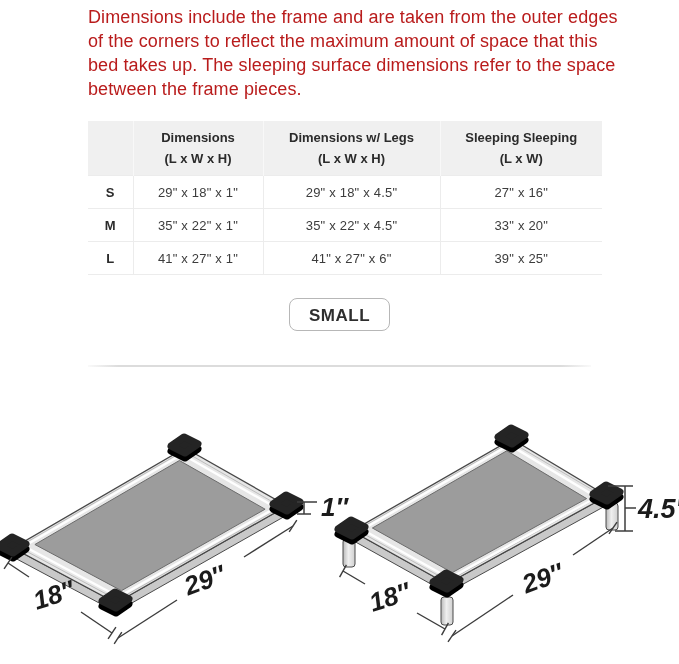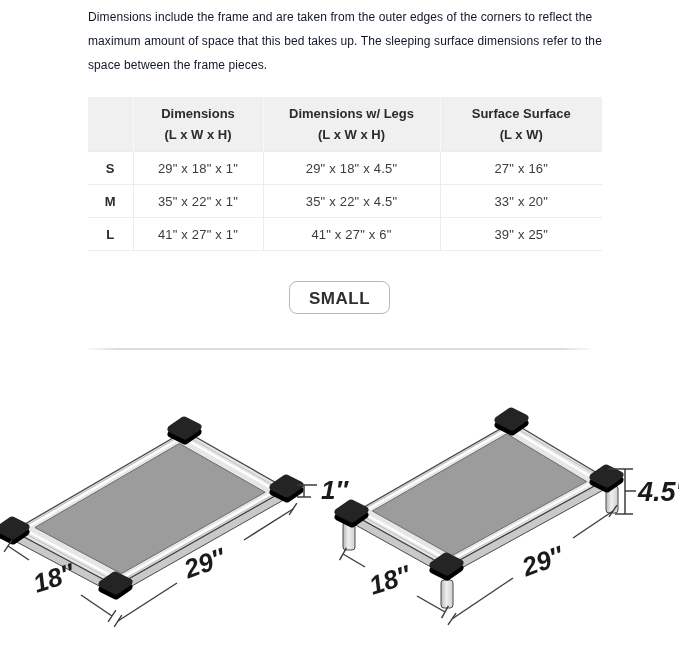--- a/index.html
+++ b/index.html
@@ -1,32 +1,32 @@
 <!DOCTYPE html>
 <html><head>
 <meta charset="utf-8">
 <style>
   html,body{margin:0;padding:0;background:#fff;}
   body{width:679px;height:664px;overflow:hidden;
        font-family:"Liberation Sans","DejaVu Sans",sans-serif;color:#3c3c3c;}
-  .intro{margin:5px 0 12px 88px;width:540px;font-size:12px;line-height:24px;
-         letter-spacing:.1px;color:#0f172a;}
+  .intro{margin:5px 0 12px 88px;width:540px;font-size:18px;line-height:24px;
+         letter-spacing:.1px;color:#b91c1c;}
   table.sizes{margin:20px 0 0 88px;width:514px;border-collapse:collapse;table-layout:fixed;}
   table.sizes th,table.sizes td{text-align:center;vertical-align:middle;}
   thead th{background:#f0f0f0;font-size:13px;font-weight:bold;color:#2b2b2b;
            padding:6px 0;line-height:21px;border-right:1px solid #f8f8f8;}
   thead th:last-child{border-right:none;}
   tbody th,tbody td{height:30px;font-size:13px;letter-spacing:.2px;
            border-top:1px solid #ececec;border-right:1px solid #ececec;
            border-bottom:1px solid #ececec;}
   tbody th{font-weight:bold;color:#2b2b2b;}
   tbody td{color:#3c3c3c;}
   tbody th:first-child{border-left:none;}
   tbody td:last-child{border-right:none;}
-  .btn-row{text-align:center;margin-top:30px;}
+  .btn-row{text-align:center;margin-top:23px;}
   .size-btn{display:inline-block;box-sizing:border-box;width:101px;height:33px;
             line-height:31px;border:1px solid #b7b7b7;border-radius:8px;background:#fff;
             font-family:"Liberation Sans",sans-serif;font-size:17px;font-weight:bold;
             letter-spacing:.5px;color:#2e2e2e;text-align:center;cursor:pointer;}
   .divider{margin:34px 88px 0 88px;height:2px;
            background:linear-gradient(to right,rgba(220,220,220,.15),#dcdcdc 6%,#dcdcdc 94%,rgba(220,220,220,.15));}
   .diagrams{position:relative;margin-top:44px;height:234px;}
   .diagrams svg{position:absolute;top:0;overflow:visible;}
   #svg-flat{left:0;}
   #svg-legs{left:330px;}
@@ -50,21 +50,21 @@
       <th></th>
       <th>
         <div>Dimensions</div>
         <div>(L x W x H)</div>
       </th>
       <th>
         <div>Dimensions w/ Legs</div>
         <div>(L x W x H)</div>
       </th>
       <th>
-        <div>Surface Surface</div>
+        <div>Sleeping Sleeping</div>
         <div>(L x W)</div>
       </th>
     </tr>
   </thead>
   <tbody>
     <tr>
       <th>S</th>
       <td>29" x 18" x 1"</td>
       <td>29" x 18" x 4.5"</td>
       <td>27" x 16"</td>

